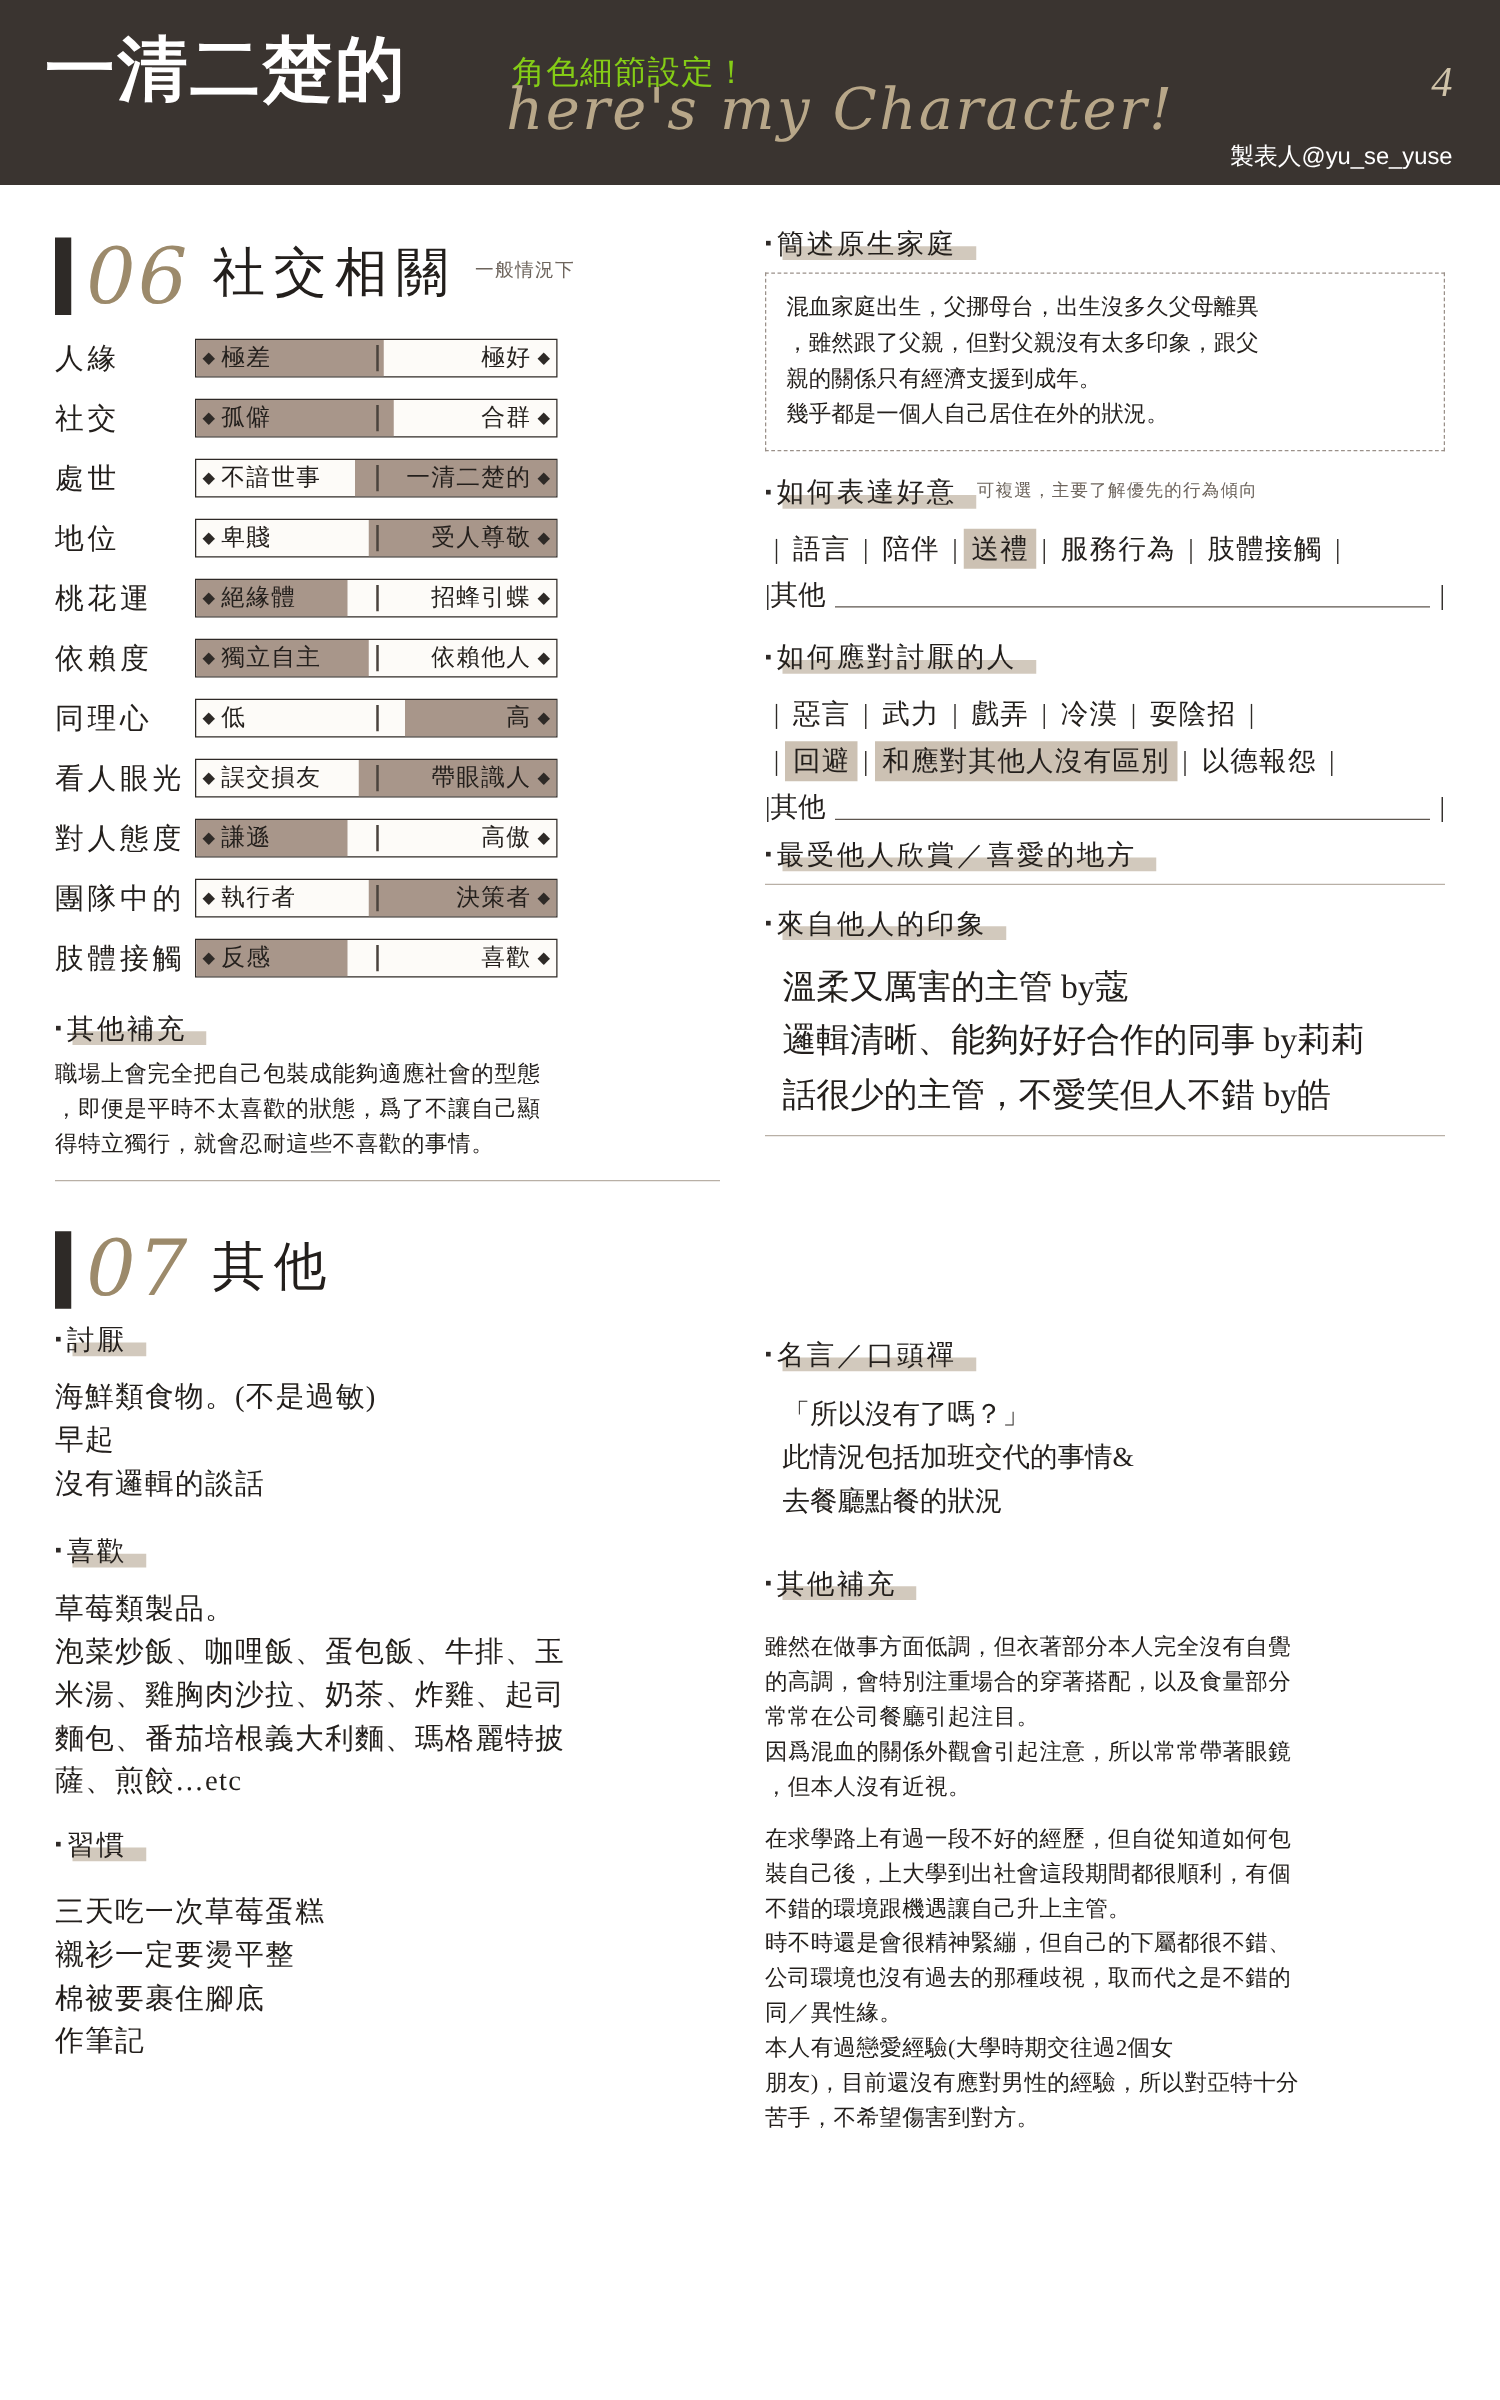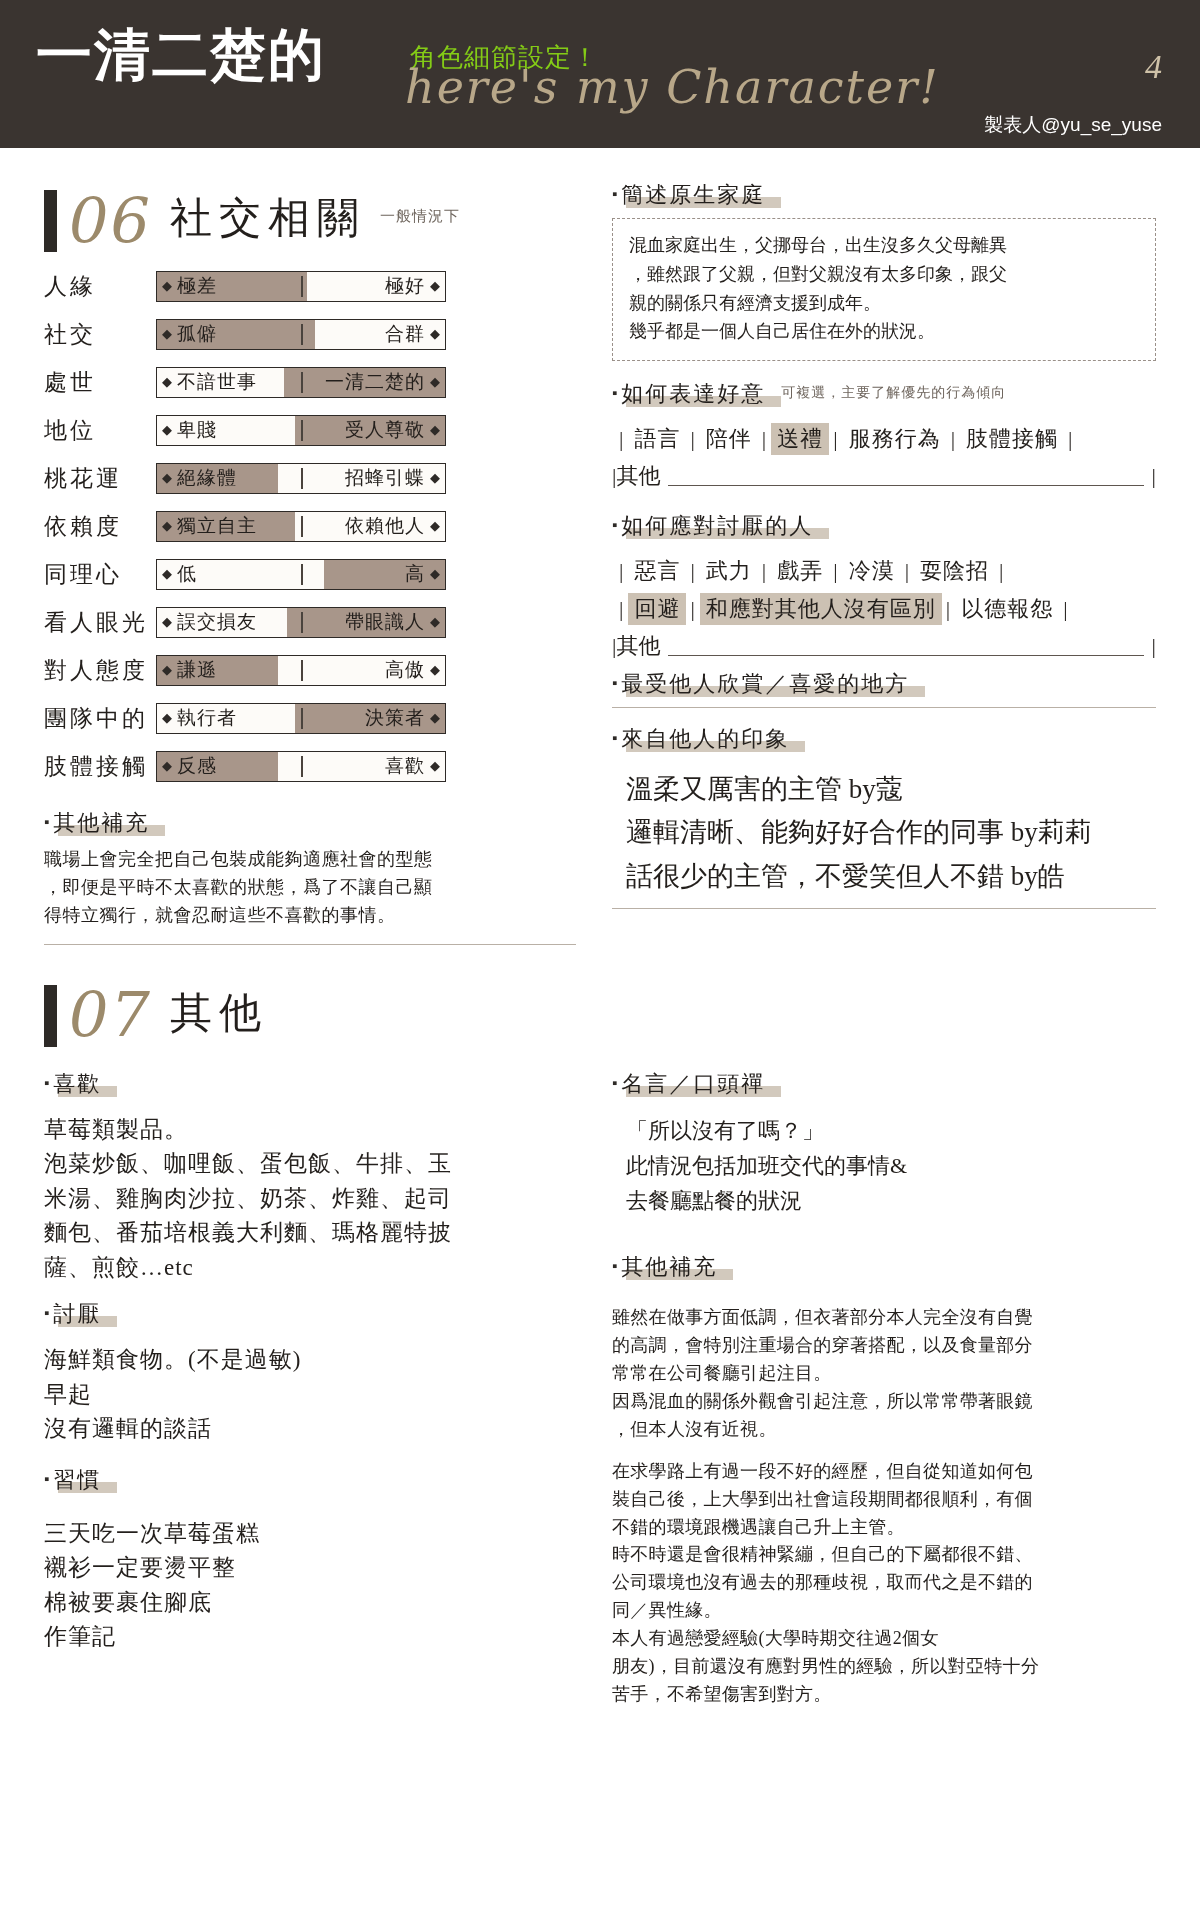--- a/index.html
+++ b/index.html
@@ -300,40 +300,40 @@
 得特立獨行，就會忍耐這些不喜歡的事情。</div>
         <hr class="rule">
       </div>
 
       <div class="sect" style="margin-top:40px">
         <div class="bar"></div>
         <div class="num">07</div>
         <div class="name">其他</div>
       </div>
 
+      <div>
+        <div class="mini-h">
+          <span class="dot">▪</span><span class="txt">討厭</span>
+          <span class="hl"></span>
+        </div>
+        <div class="list-block" style="white-space:pre-line">海鮮類食物。(不是過敏)
+早起
+沒有邏輯的談話</div>
+      </div>
+
       <div style="margin-top:22px">
         <div class="mini-h">
           <span class="dot">▪</span><span class="txt">喜歡</span>
           <span class="hl"></span>
         </div>
         <div class="list-block" style="white-space:pre-line">草莓類製品。
 泡菜炒飯、咖哩飯、蛋包飯、牛排、玉
 米湯、雞胸肉沙拉、奶茶、炸雞、起司
 麵包、番茄培根義大利麵、瑪格麗特披
 薩、煎餃…etc</div>
-      </div>
-
-      <div>
-        <div class="mini-h">
-          <span class="dot">▪</span><span class="txt">討厭</span>
-          <span class="hl"></span>
-        </div>
-        <div class="list-block" style="white-space:pre-line">海鮮類食物。(不是過敏)
-早起
-沒有邏輯的談話</div>
       </div>
 
       <div style="margin-top:18px">
         <div class="mini-h">
           <span class="dot">▪</span><span class="txt">習慣</span>
           <span class="hl"></span>
         </div>
         <div class="list-block" style="white-space:pre-line;margin-top:14px">三天吃一次草莓蛋糕
 襯衫一定要燙平整
 棉被要裹住腳底

